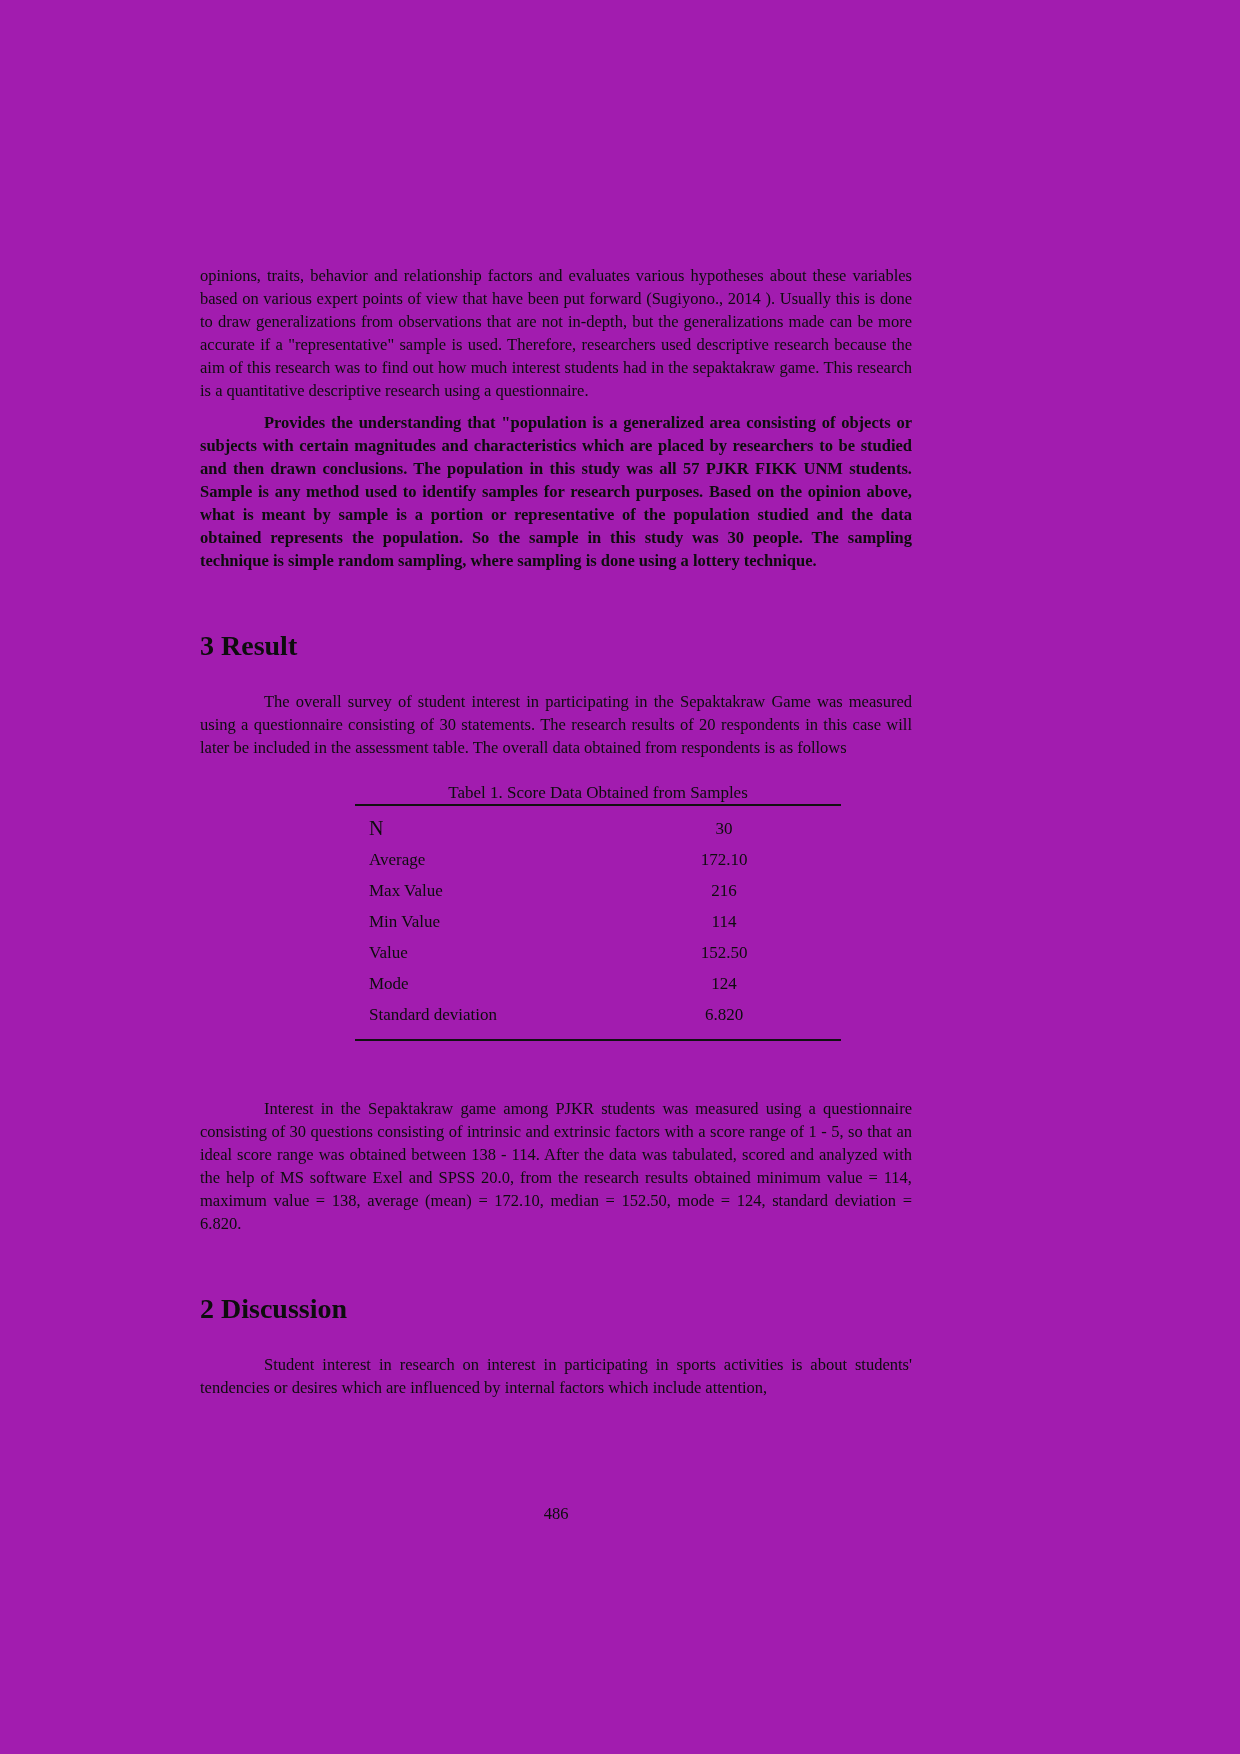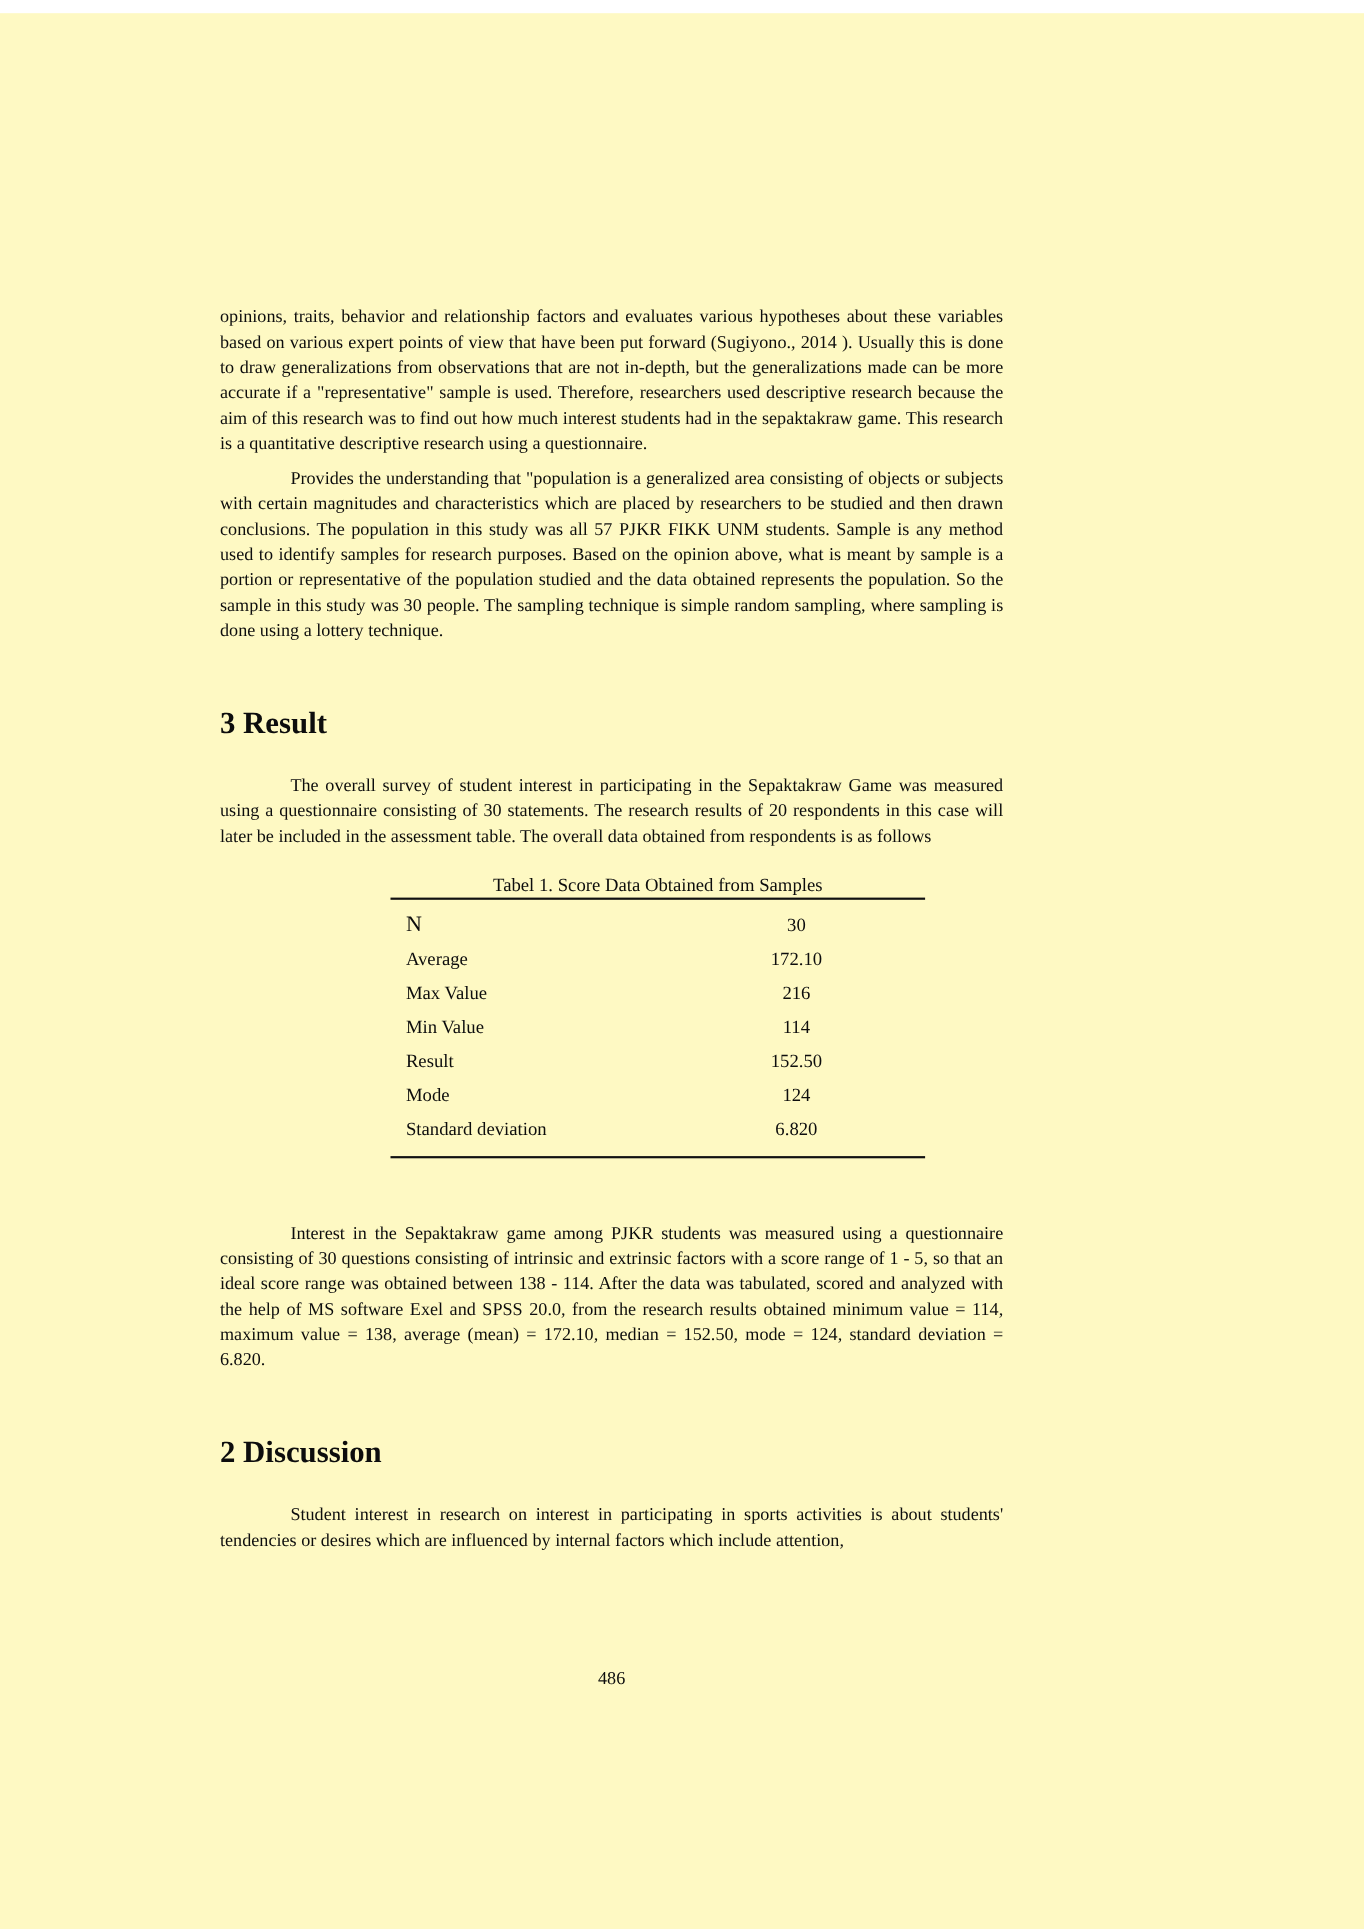--- a/index.html
+++ b/index.html
@@ -10,40 +10,40 @@
   body {
     width: 1240px;
     height: 1754px;
     position: relative;
     font-family: "Liberation Serif", serif;
     color: #0d0d0d;
   }
   .page {
     position: absolute;
     inset: 0;
-    background: #fef9c3;
-    margin-top: 12px;
+    background: #a21caf;
   }
   .column {
     position: absolute;
     left: 200px;
     top: 264px;
     width: 712px;
     font-size: 16.5px;
     line-height: 23px;
     text-align: justify;
   }
   .column p {
     margin: 0;
   }
   .para-indent {
     text-indent: 64px;
   }
   .para-gap {
     margin-top: 9px !important;
+    font-weight: bold;
   }
   h2.section-heading {
     font-size: 28px;
     font-weight: bold;
     line-height: 24px;
     margin: 62px 0 32px 0;
     text-align: left;
     text-indent: 0;
   }
   .table-block {
@@ -116,21 +116,21 @@
         </div>
         <div class="trow">
           <span class="tlabel">Max Value</span>
           <span class="tvalue">216</span>
         </div>
         <div class="trow">
           <span class="tlabel">Min Value</span>
           <span class="tvalue">114</span>
         </div>
         <div class="trow">
-          <span class="tlabel">Result</span>
+          <span class="tlabel">Value</span>
           <span class="tvalue">152.50</span>
         </div>
         <div class="trow">
           <span class="tlabel">Mode</span>
           <span class="tvalue">124</span>
         </div>
         <div class="trow">
           <span class="tlabel">Standard deviation</span>
           <span class="tvalue">6.820</span>
         </div>

